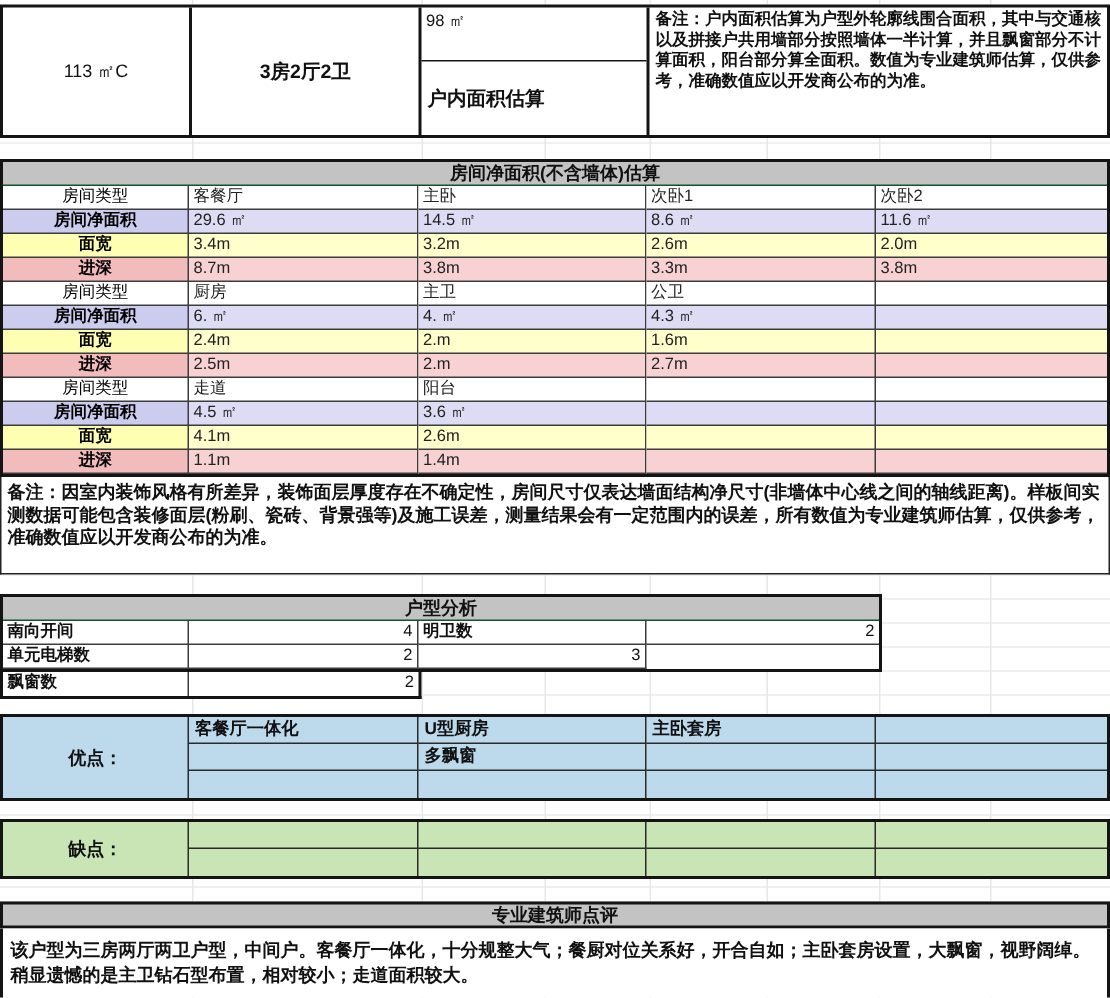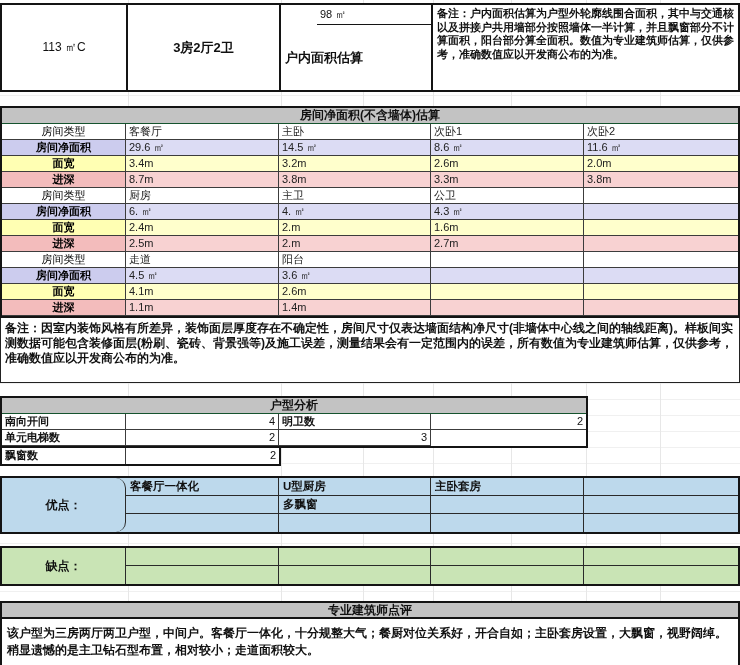--- a/index.html
+++ b/index.html
@@ -33,21 +33,21 @@
     border: 2px solid #141414;
     height: 89px;
     background: #fff;
     margin-bottom: 14px;
   }
   .top > .tcell { border-left: 2px solid #141414; }
   .top > .tcell:first-child { border-left: none; }
   .cell-unit-area { display:flex; align-items:center; justify-content:center; font-size:12px; }
   .cell-layout { display:flex; align-items:center; justify-content:center; font-size:13px; font-weight:bold; }
   .cell-inner { display:flex; flex-direction:column; }
-  .cell-inner .sub-top { height:20px; line-height:19px; border-bottom:1px solid #141414; font-size:11px; padding:0 3px;margin-left:36px; }
+  .cell-inner .sub-top { height:36px; line-height:19px; border-bottom:1px solid #141414; font-size:11px; padding:0 3px; }
   .cell-inner .sub-bottom { flex:1; display:flex; align-items:center; font-size:13px; font-weight:bold; padding:0 4px;text-align:right; }
   .cell-note { font-size:11px; line-height:13.5px; font-weight:bold; padding:2px 4px; overflow:hidden; }
 
   
   .rt {
     display: grid;
     grid-template-columns: 124px 153px 152px 153px 154px;
     border: 2px solid #141414;
     background: #fff;
   }
@@ -126,21 +126,21 @@
   .pc .cc {
     height: 18px; line-height: 17px;
     font-size: 11.5px; font-weight: bold;
     padding: 0 4px;
     border-right: 1px solid #2a2a2a;
     border-bottom: 1px solid #2a2a2a;
     overflow: hidden; white-space: nowrap;
   }
   .pc .cc.colend { border-right: none; }
   .pc .cc.rowend { border-bottom: none; }
-  .pros .side { grid-row: 1 / span 3; border-radius: 10px; }
+  .pros .side { grid-row: 1 / span 3; }
   .cons .side { grid-row: 1 / span 2; }
 
   
   .rv-title {
     margin-top: 15px;
     border: 2px solid #141414;
     background: #c3c3c3;
     text-align: center; font-weight: bold; font-size: 12px;
     height: 18px; line-height: 15px;
   }

